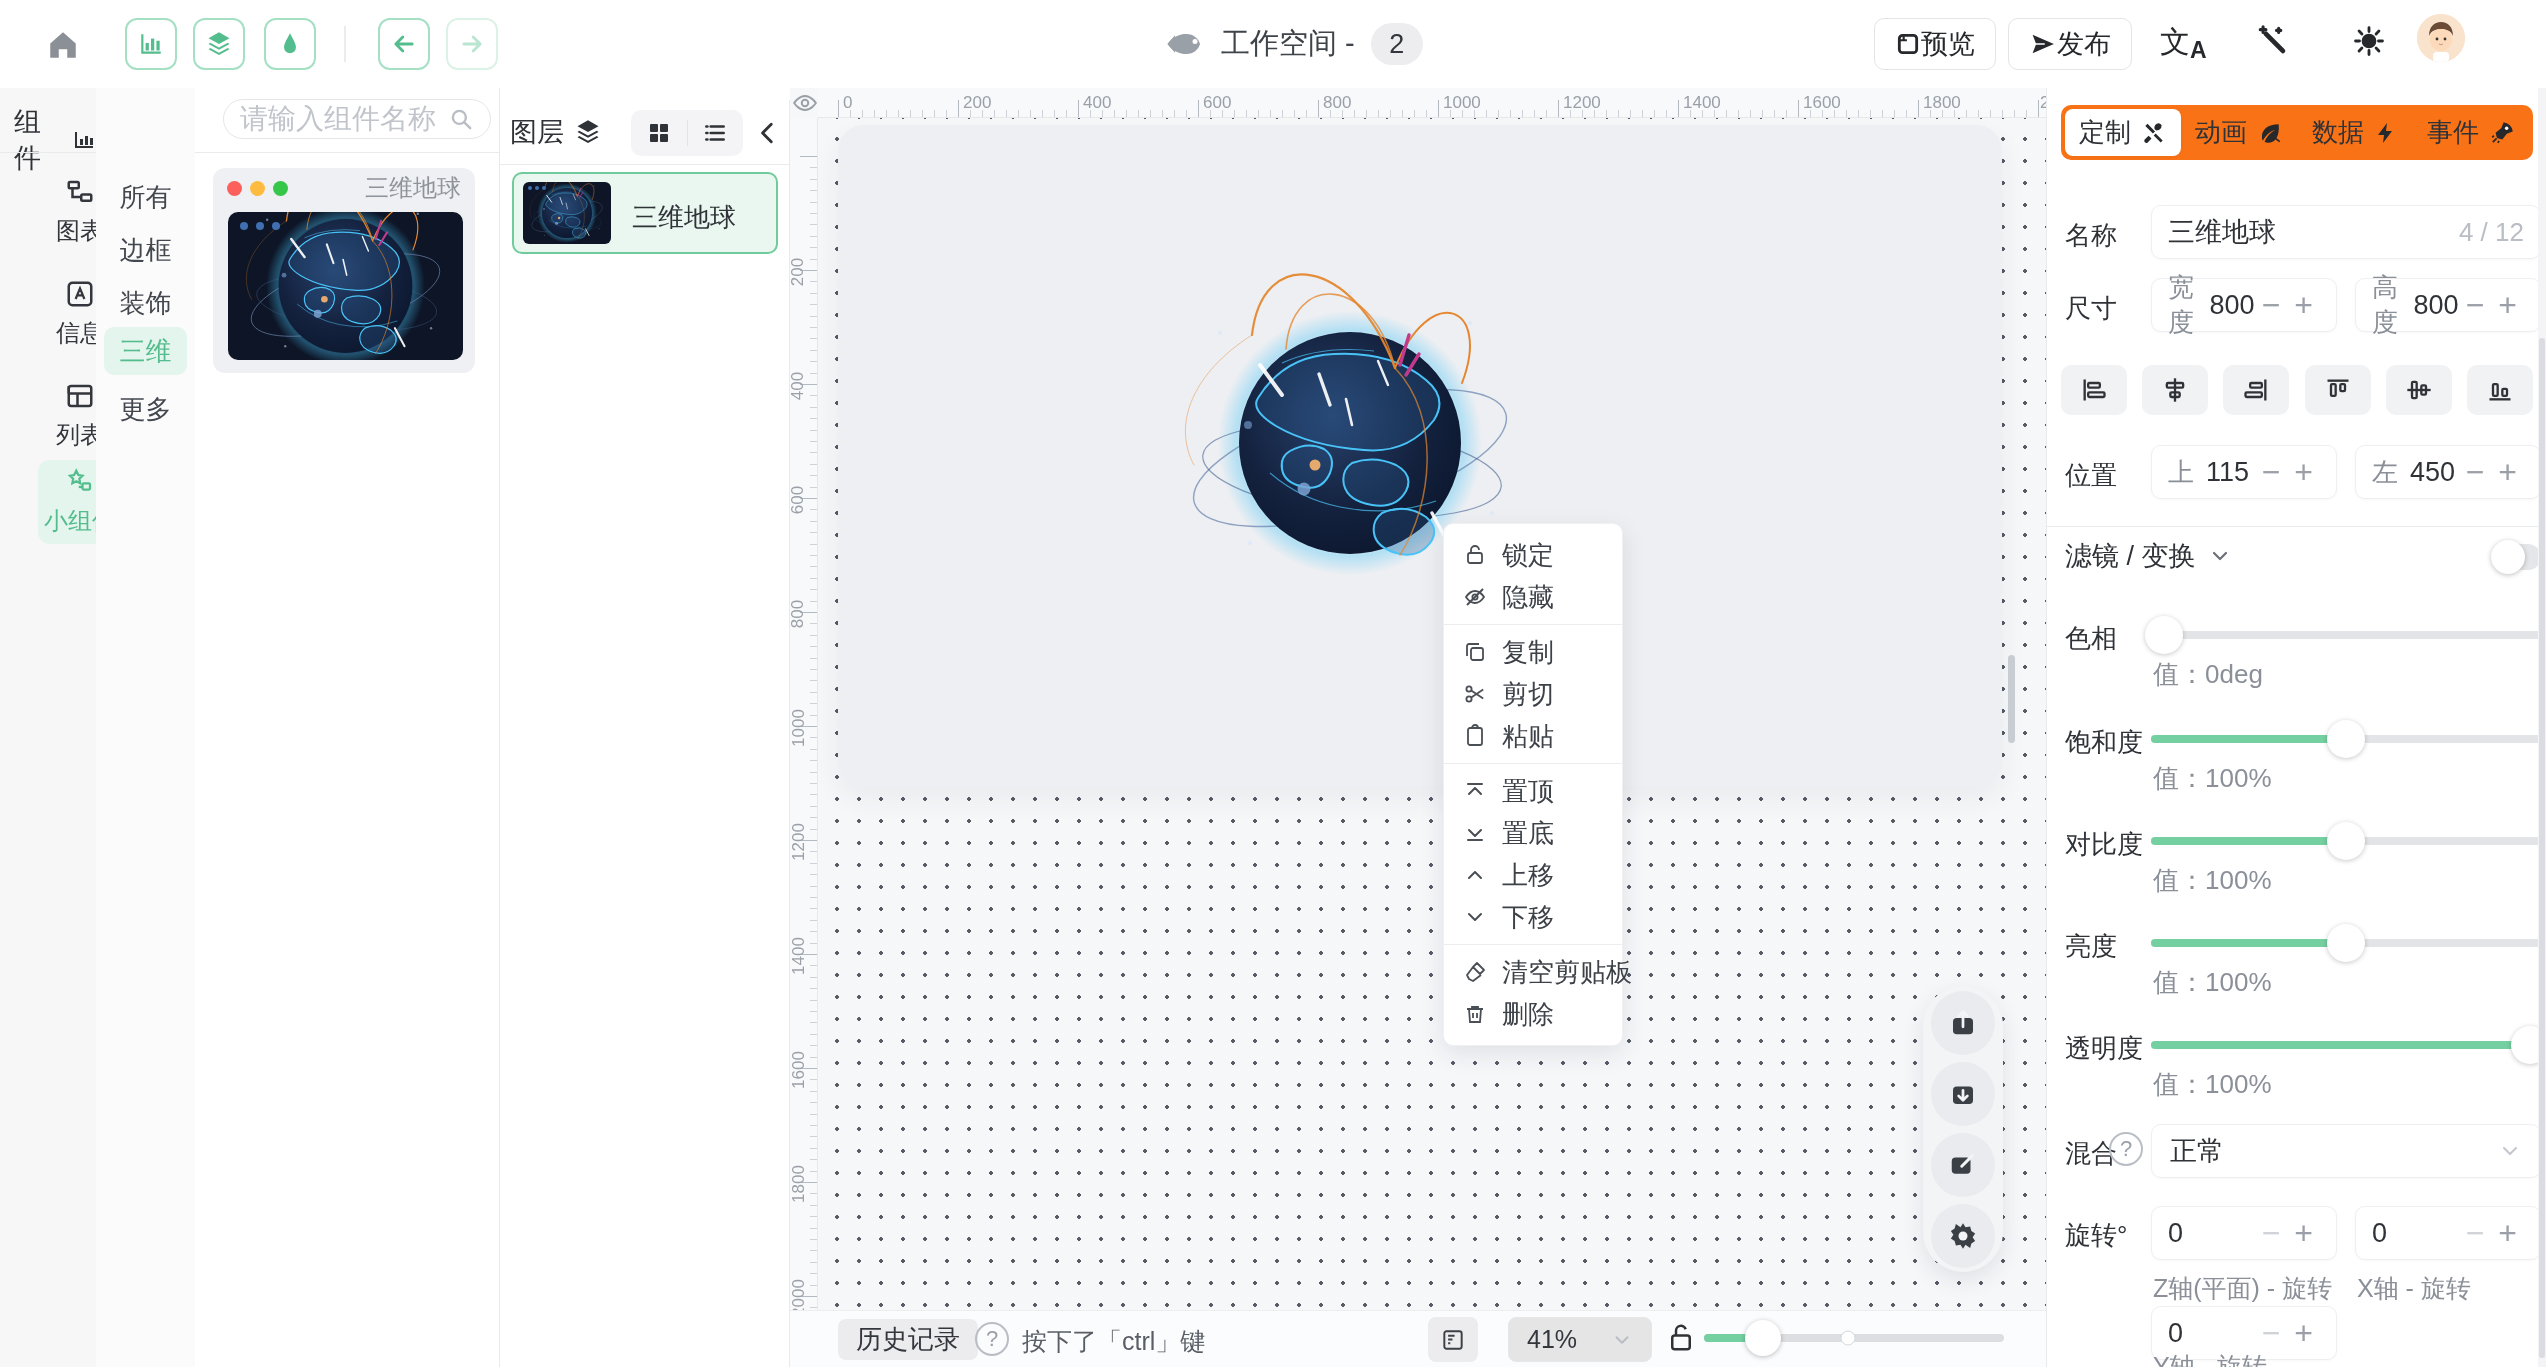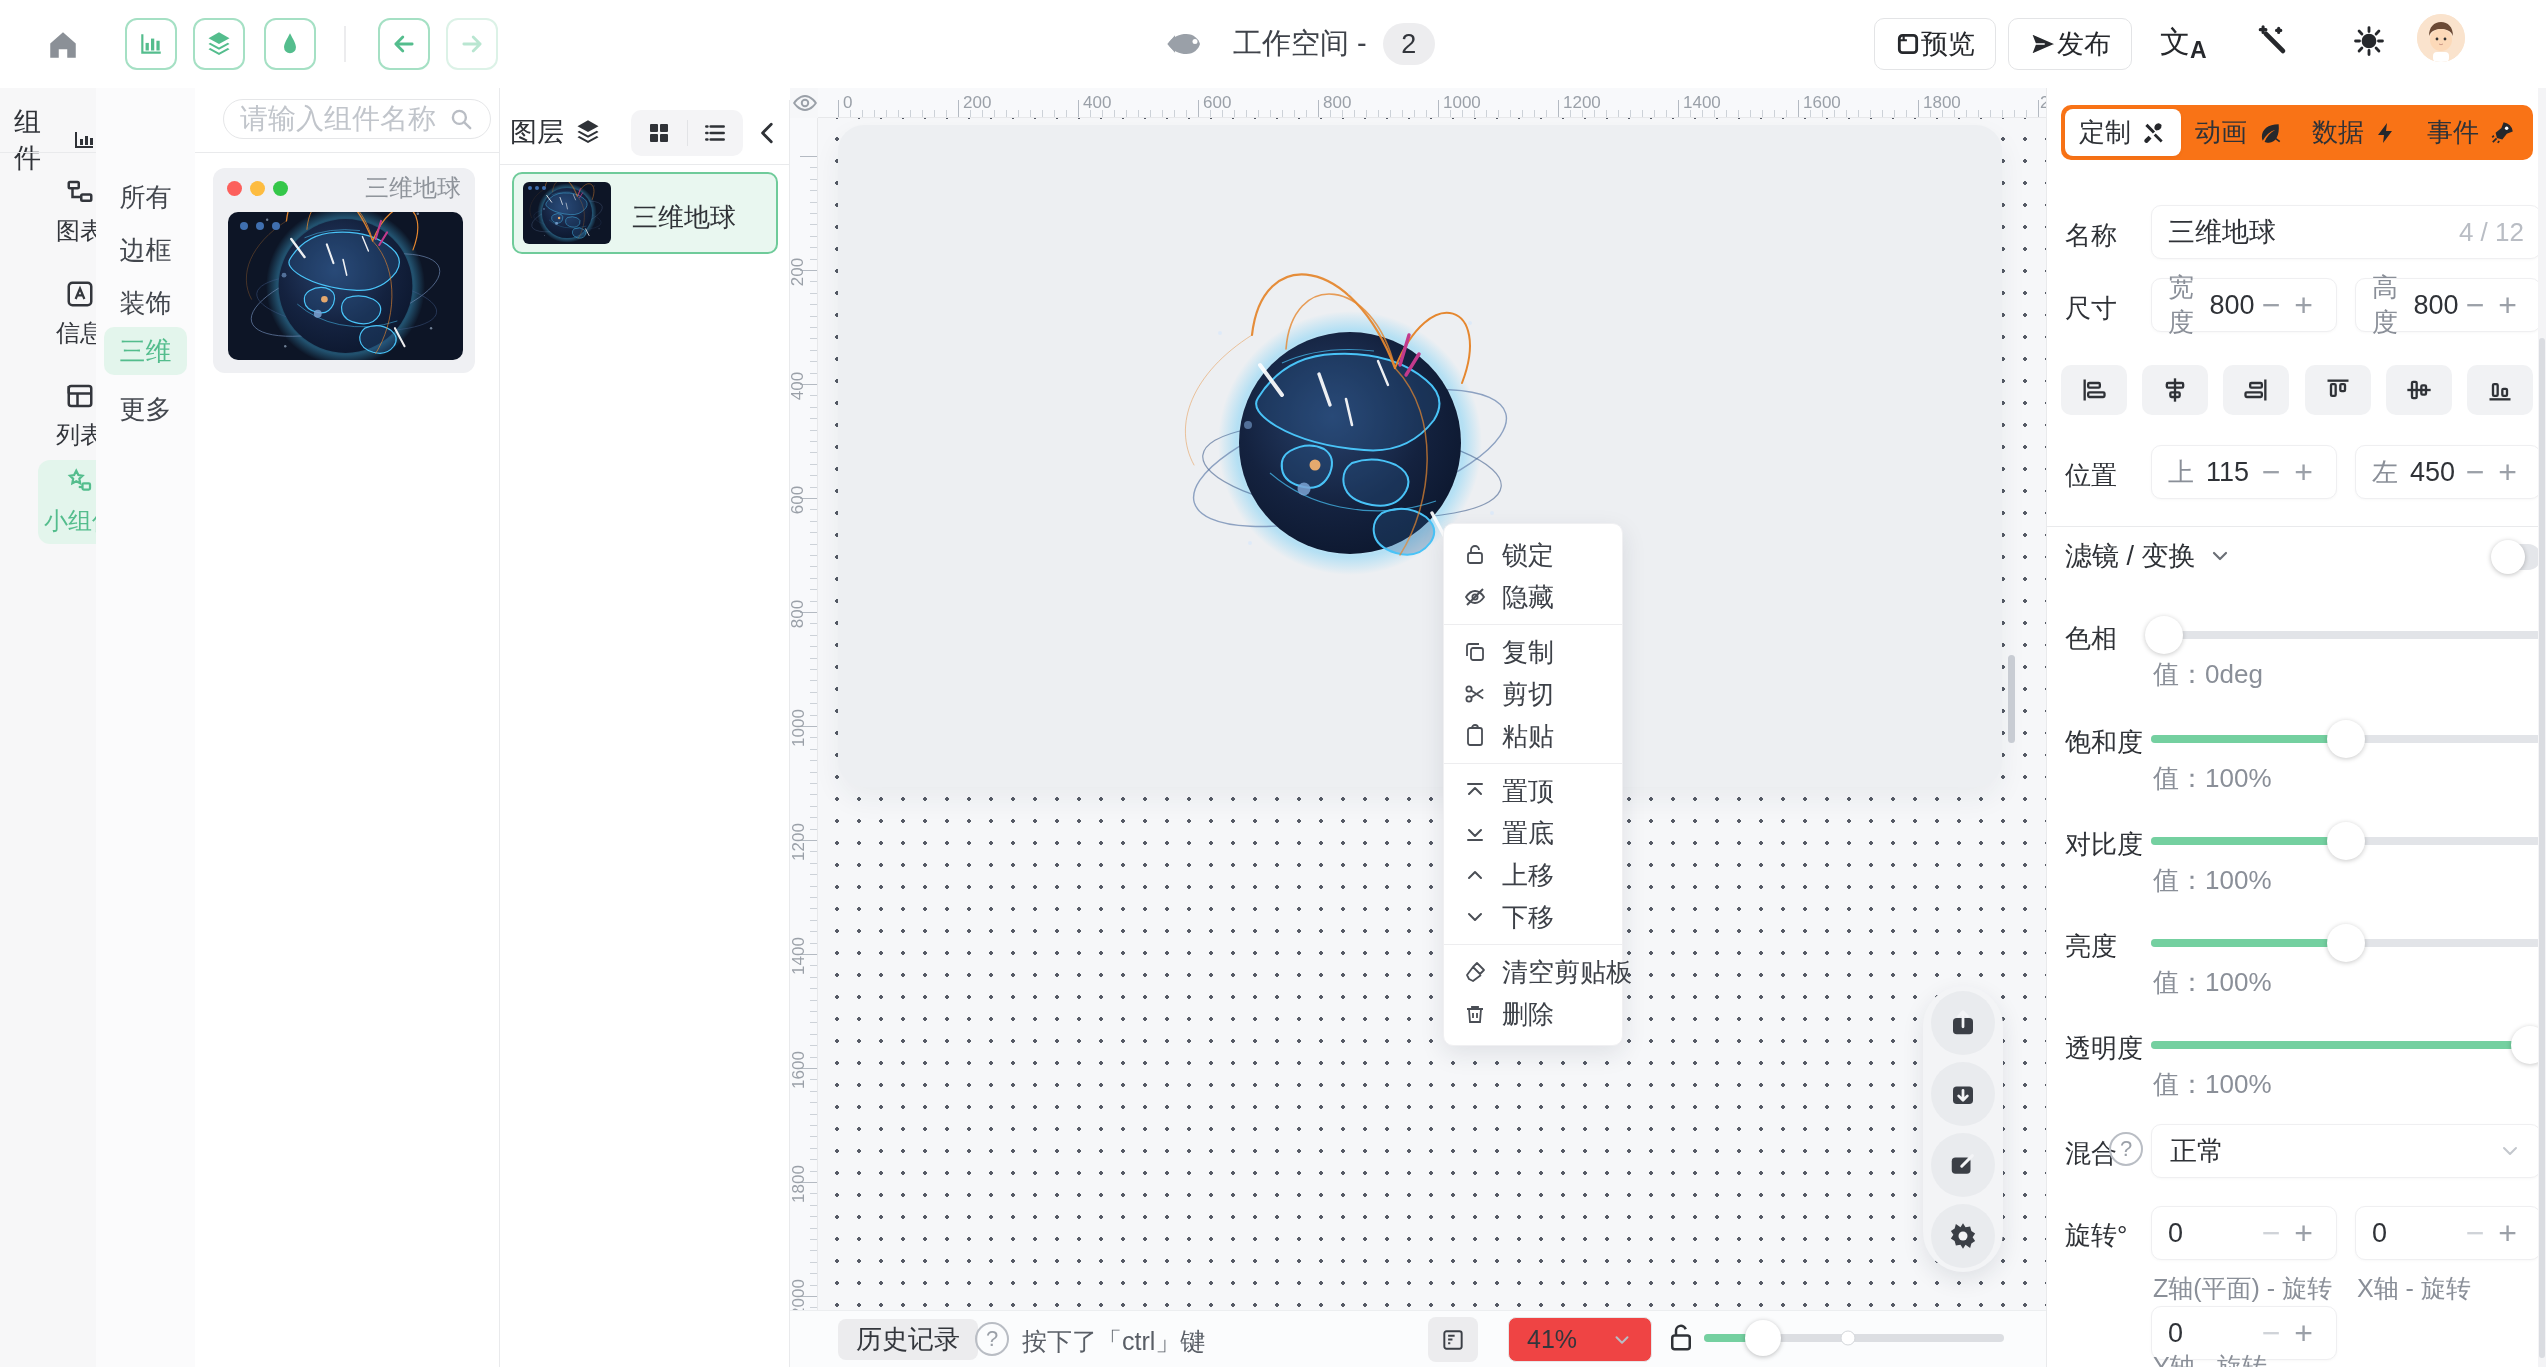--- a/index.html
+++ b/index.html
@@ -9,21 +9,21 @@
   svg { display:block; }
 
   
   #topbar { left:0; top:0; width:2546px; height:88px; background:#fff; z-index:40; }
   .tb-sq { position:absolute; top:18px; width:52px; height:52px; border:2px solid #a5e0c4;
     border-radius:12px; display:flex; align-items:center; justify-content:center; color:#54bd8d;
     background:#fff; cursor:pointer; }
   .tb-sq.disabled { border-color:#dcf2e7; color:#b9e6d1; }
   .tb-divider { position:absolute; left:344px; top:26px; width:2px; height:36px; background:#ececee; }
   .tb-title { position:absolute; top:0; height:88px; display:flex; align-items:center; gap:16px; }
-  .tb-title .t { font-size:29px; color:#3f434a;margin-left:12px; }
+  .tb-title .t { font-size:29px; color:#3f434a; }
   .badge { min-width:52px; height:42px; padding:0 14px; background:#ededef; border-radius:21px;
     display:flex; align-items:center; justify-content:center; font-size:27px; color:#33363c; }
   .tb-act { position:absolute; top:18px; height:52px; border:1px solid #e3e4e6; border-radius:10px;
     background:#fff; display:flex; align-items:center; gap:0; padding:0 20px; font-size:27px;
     color:#26282c; cursor:pointer; }
   .tb-icon { position:absolute; top:22px; color:#26282c; cursor:pointer; }
   .avatar { position:absolute; left:2417px; top:14px; width:48px; height:48px; border-radius:50%;
     background:#f9e2cc; overflow:hidden; }
 
   
@@ -112,21 +112,21 @@
     background:#c8ccd3; border-radius:4px; }
 
   
   .bottombar { position:absolute; left:0; top:1222px; width:1256px; height:57px; background:#fbfcfd;
     border-top:1px solid #eceef0; z-index:20; }
   .hist-btn { position:absolute; left:48px; top:8px; height:41px; padding:0 18px; background:#ececee;
     border-radius:8px; display:flex; align-items:center; font-size:26px; color:#33363c; cursor:pointer; }
   .hint { position:absolute; left:232px; top:14px; font-size:25px; color:#595e66; white-space:nowrap; }
   .panel-btn { position:absolute; left:638px; top:6px; width:50px; height:45px; background:#ececee;
     border-radius:8px; display:flex; align-items:center; justify-content:center; color:#3b3f46; cursor:pointer; }
-  .zoom-select { position:absolute; left:718px; top:6px; width:144px; height:45px; background:#ef4444;
+  .zoom-select { position:absolute; left:718px; top:6px; width:144px; height:45px; background:#e5e5e5;
     border:1px solid #e6e7e9; border-radius:8px; display:flex; align-items:center; padding:0 18px;
     font-size:25px; color:#33363c; cursor:pointer; }
   .zoom-select .chev { margin-left:auto; color:#b9bdc4; }
   .zslider { position:absolute; left:914px; top:23px; width:300px; height:8px; background:#dcdee2;
     border-radius:4px; }
   .zslider .fill { width:59px; height:100%; background:#74d0a0; border-radius:4px; }
   .zslider .thumb { position:absolute; left:59px; top:50%; transform:translate(-50%,-50%); width:36px;
     height:36px; background:#fff; border-radius:50%; box-shadow:0 1px 5px rgba(0,0,0,.25); cursor:pointer; }
   .zslider .middot { position:absolute; left:144px; top:50%; transform:translate(-50%,-50%); width:15px;
     height:15px; background:#fff; border:1px solid #d4d7db; border-radius:50%; }

